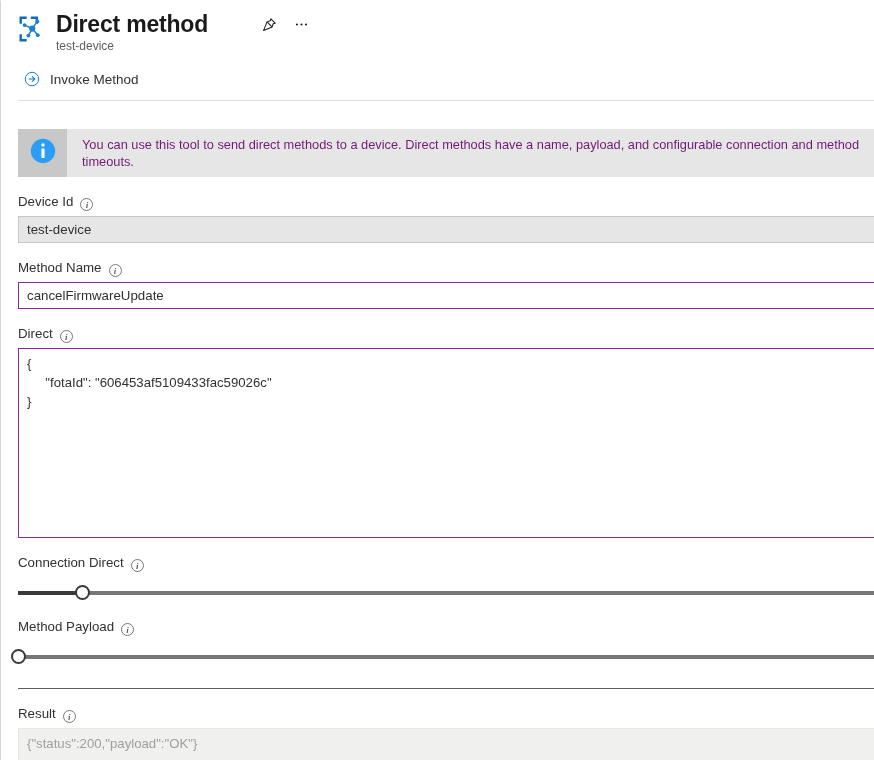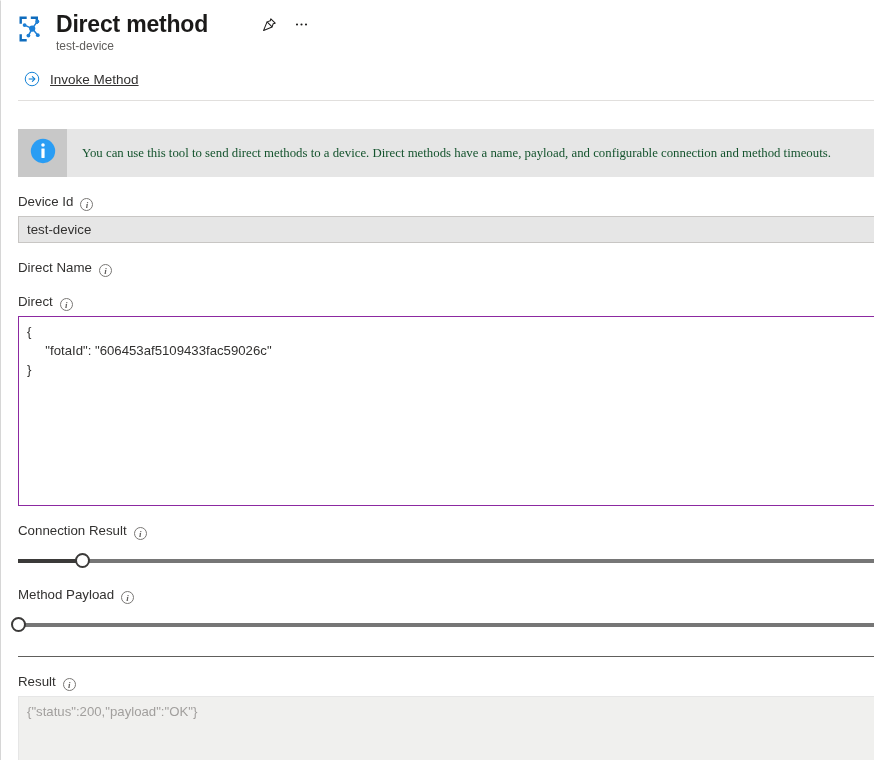--- a/index.html
+++ b/index.html
@@ -85,21 +85,20 @@
     line-height: 15px;
   }
 
   
   .commandbar {
     margin-top: 10px;
     padding: 0 0 0 17px;
     height: 32px;
     display: flex;
     align-items: center;
-    text-decoration: underline;
   }
   .cmd-item {
     display: flex;
     align-items: center;
     height: 30px;
     padding: 0 8px 0 6px;
     cursor: pointer;
     background: transparent;
     border: none;
     font-family: inherit;
@@ -132,26 +131,25 @@
   .infobar-iconcell {
     width: 49px;
     background: #c8c8c8;
     display: flex;
     align-items: center;
     justify-content: center;
     flex: 0 0 auto;
   }
   .infobar-text {
     font-size: 12.8px;
-    color: #14532d;
+    color: #701a75;
     padding: 0 12px 0 15px;
     display: flex;
     align-items: center;
     line-height: 17px;
-    font-family: Liberation Serif, serif;
   }
 
   .field {
     margin-top: 16px;
   }
   .field-label-row {
     display: flex;
     align-items: flex-end;
     margin-bottom: 5px;
   }
@@ -348,38 +346,39 @@
     <div class="field">
       <div class="field-label-row">
         <span class="field-label">Device Id</span>
         <span class="info-glyph">i</span>
       </div>
       <input class="textbox disabled" type="text" disabled="" value="test-device" style="">
     </div>
 
     <div class="field">
       <div class="field-label-row">
-        <span class="field-label">Direct Name</span>
-        <span class="info-glyph">i</span>
-      </div>
+        <span class="field-label">Method Name</span>
+        <span class="info-glyph">i</span>
+      </div>
+      <input class="textbox focused" type="text" value="cancelFirmwareUpdate" style="">
     </div>
 
     <div class="field">
       <div class="field-label-row">
         <span class="field-label">Direct</span>
         <span class="info-glyph">i</span>
       </div>
       <textarea class="textarea" style="">{
      "fotaId": "606453af5109433fac59026c"
 }</textarea>
     </div>
 
     <div class="field">
       <div class="field-label-row">
-        <span class="field-label">Connection Result</span>
+        <span class="field-label">Connection Direct</span>
         <span class="info-glyph">i</span>
       </div>
       <div class="slider-wrap">
         <div class="slider-track"></div>
         <div class="slider-filled" style="width: 7.5%;"></div>
         <div class="slider-thumb" style="left: calc(7.5% - 7px);"></div>
       </div>
     </div>
 
     <div class="field">

